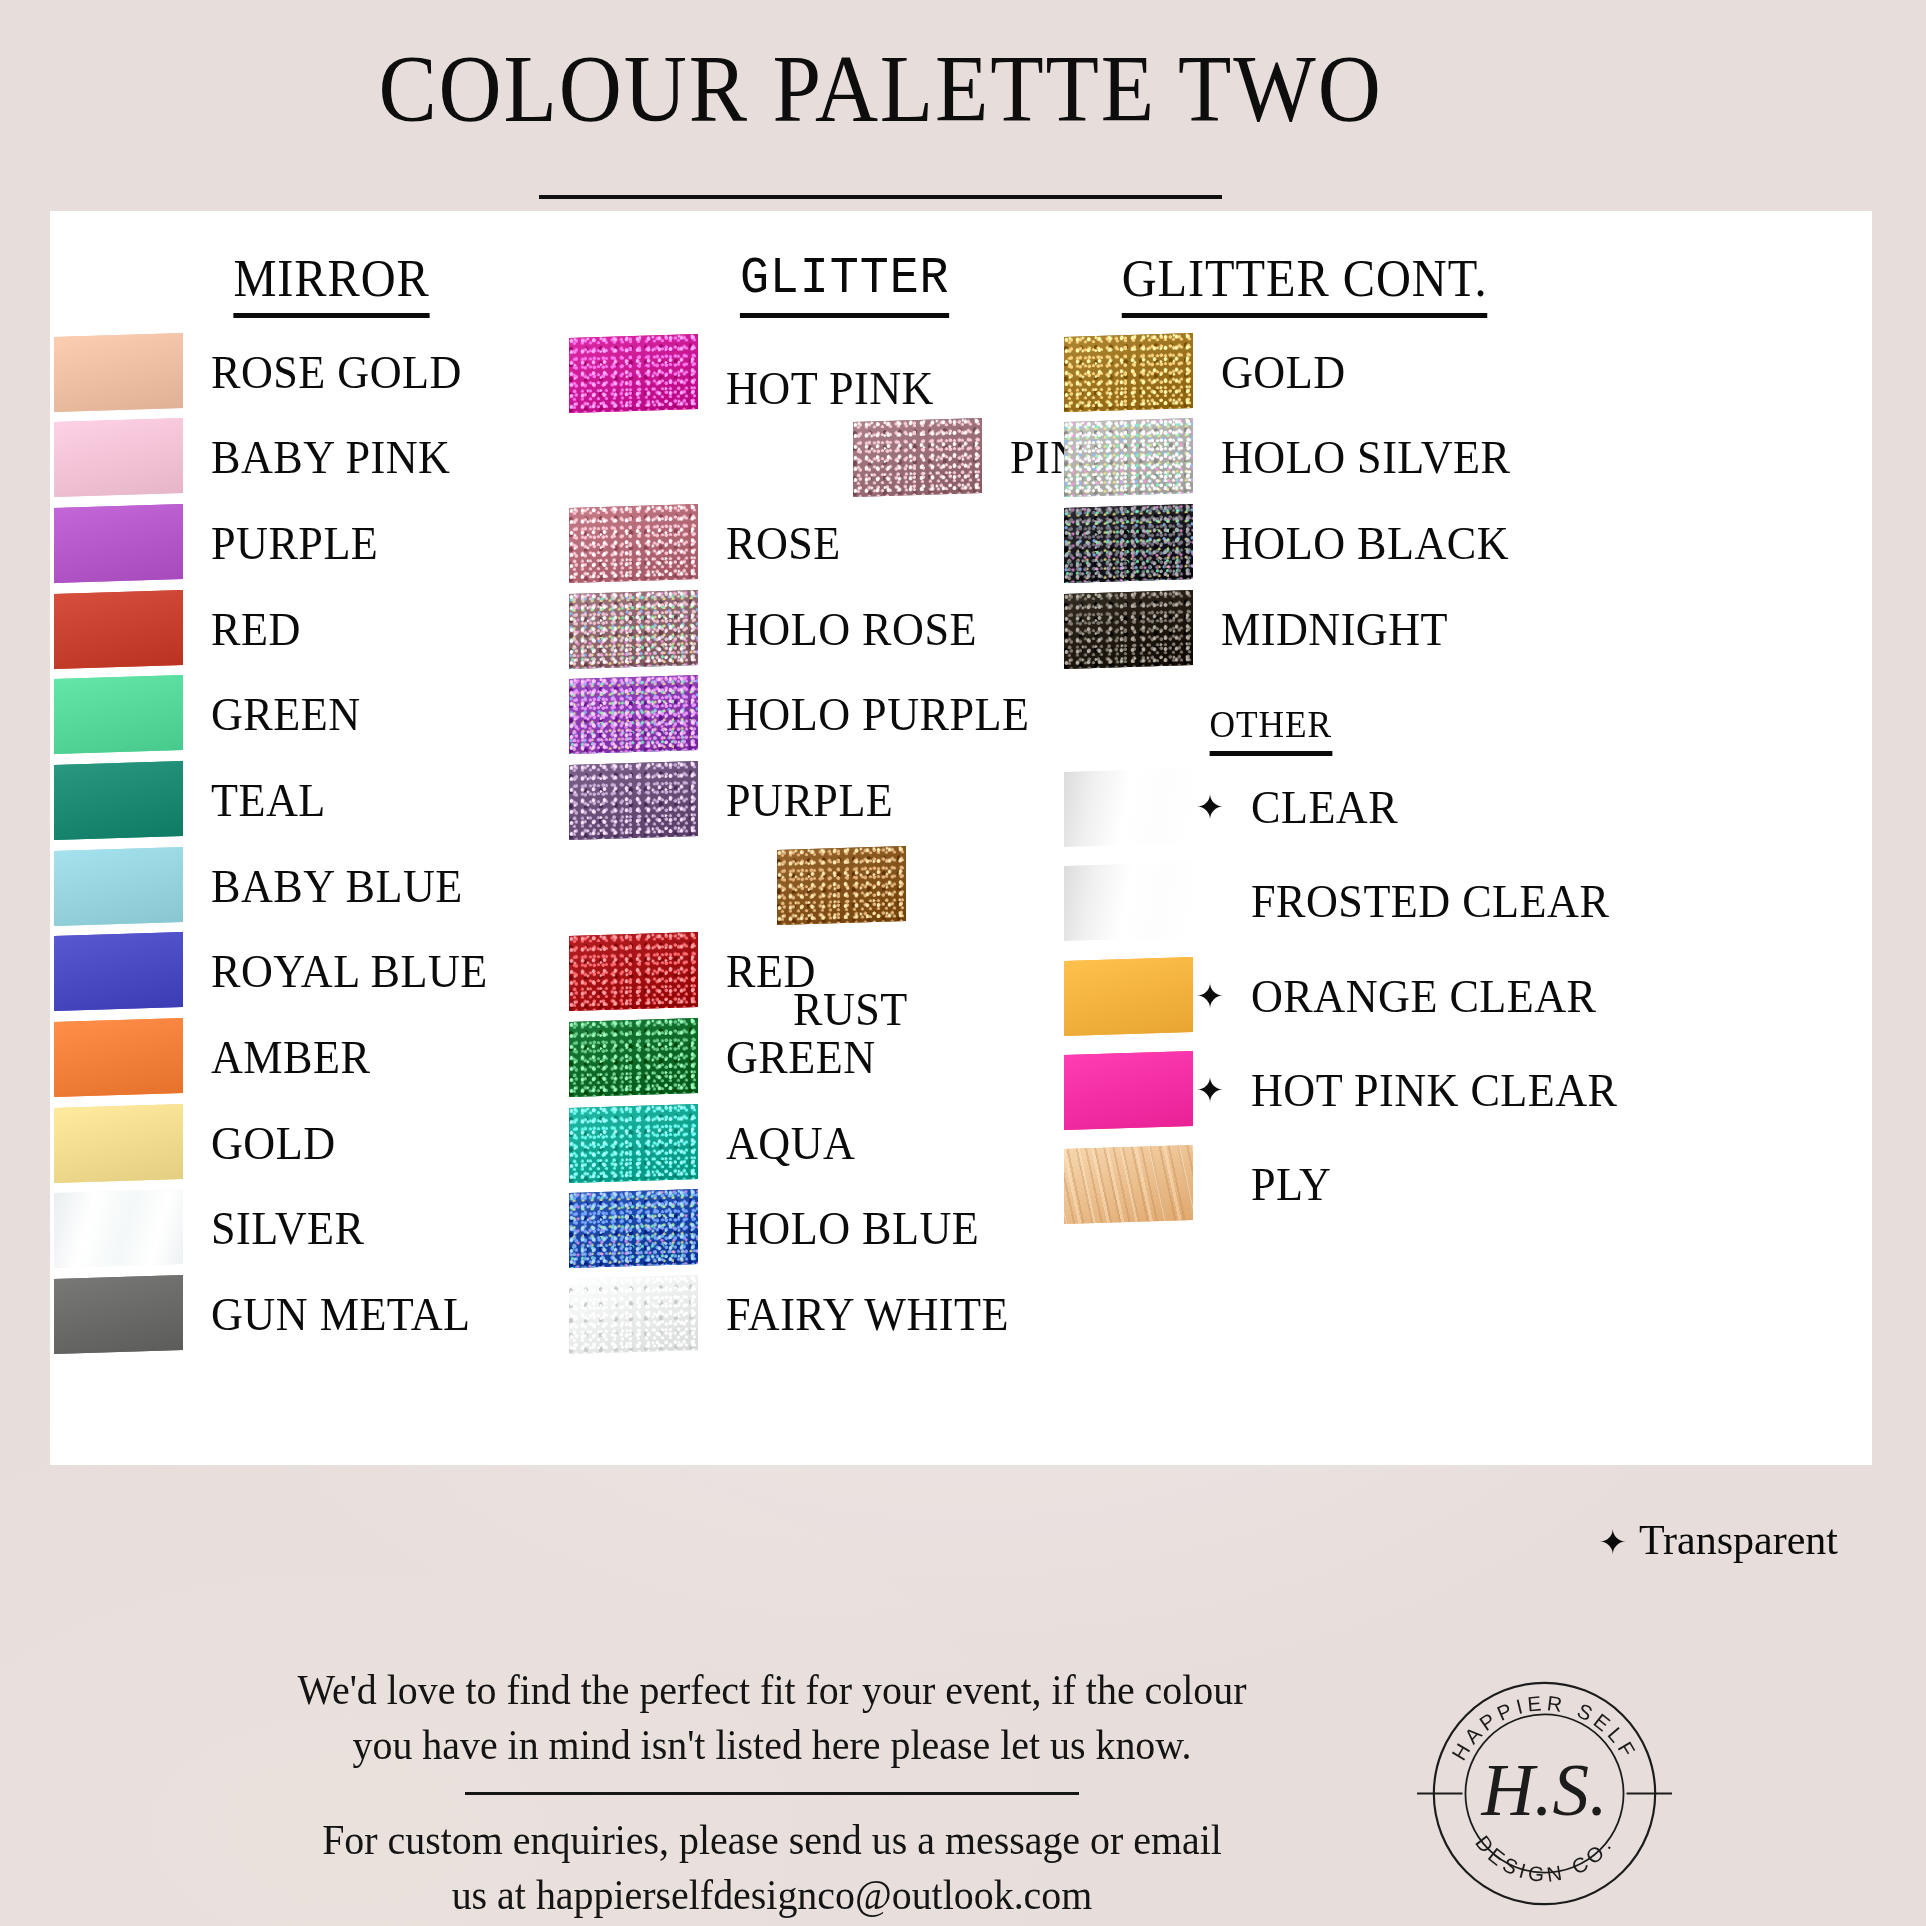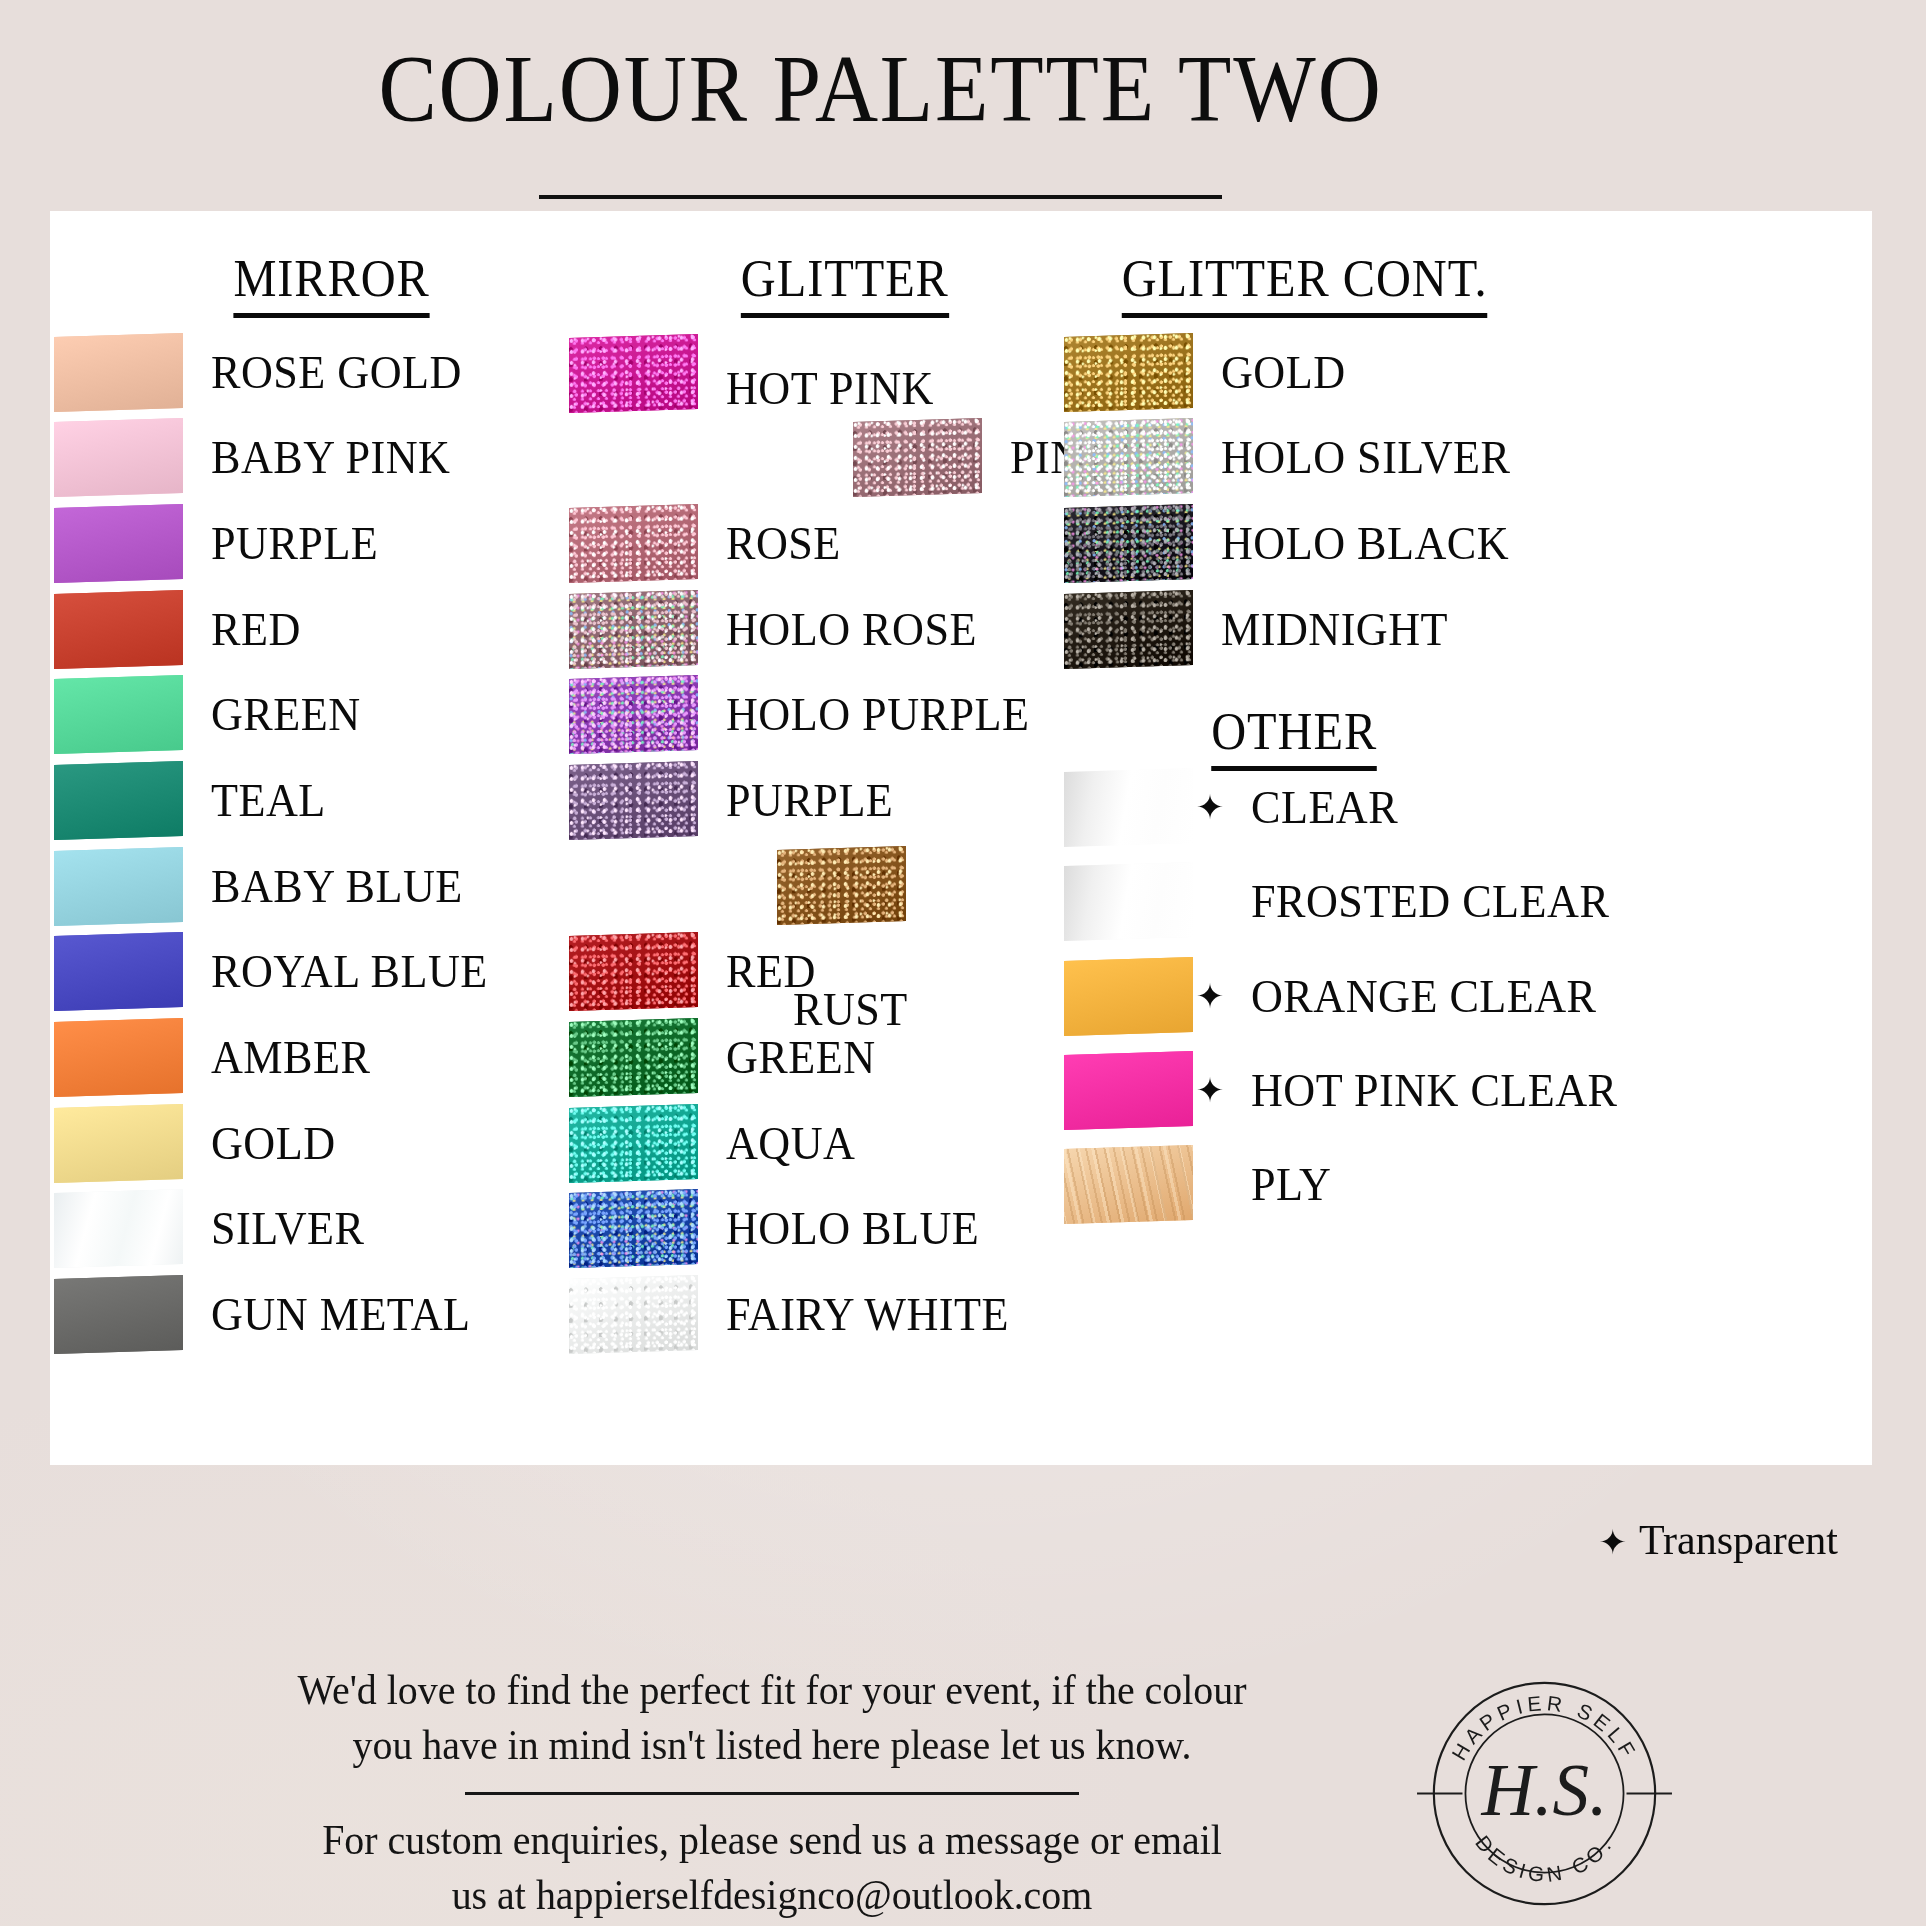--- a/index.html
+++ b/index.html
@@ -79,21 +79,21 @@
     white-space: nowrap;
   }
   .col-head .u {
     display: inline-block;
     border-bottom: 5px solid #0a0a0a;
     padding-bottom: 5px;
     transform: scaleX(0.93);
   }
 
   .col-mirror .col-head  { padding-left: 10px; }
-  .col-glitter .col-head { padding-left: 6px; }
+  .col-glitter .col-head { padding-left: 6px; font-family: Liberation Mono, monospace; }
   .col-glittercont .col-head { text-align: left; padding-left: 48px; }
 
   
   .rows {
     position: absolute;
     left: 0;
     top: 0;
     width: 100%;
   }
   .row {
@@ -145,21 +145,21 @@
   .diamond.empty { visibility: hidden; }
 
   
   .other-head {
     position: absolute;
     left: 0;
     top: 491px;
     width: 812px;
     text-align: left;
     padding-left: 145px;
-    font-size: 52px;
+    font-size: 38px;
     letter-spacing: 1px;
     color: #0a0a0a;
   }
   .other-head .u {
     display: inline-block;
     border-bottom: 5px solid #0a0a0a;
     padding-bottom: 5px;
     transform: scaleX(0.93);
   }
   .legend {

